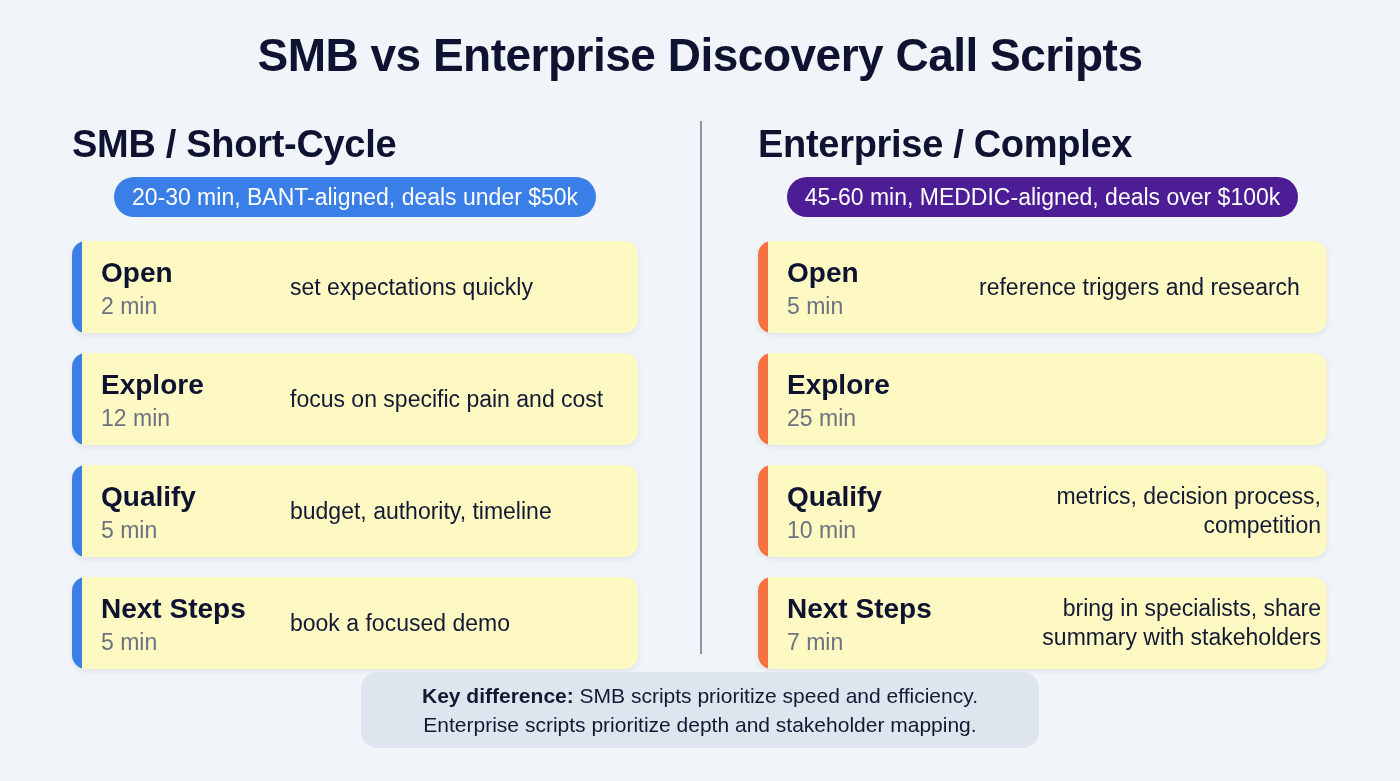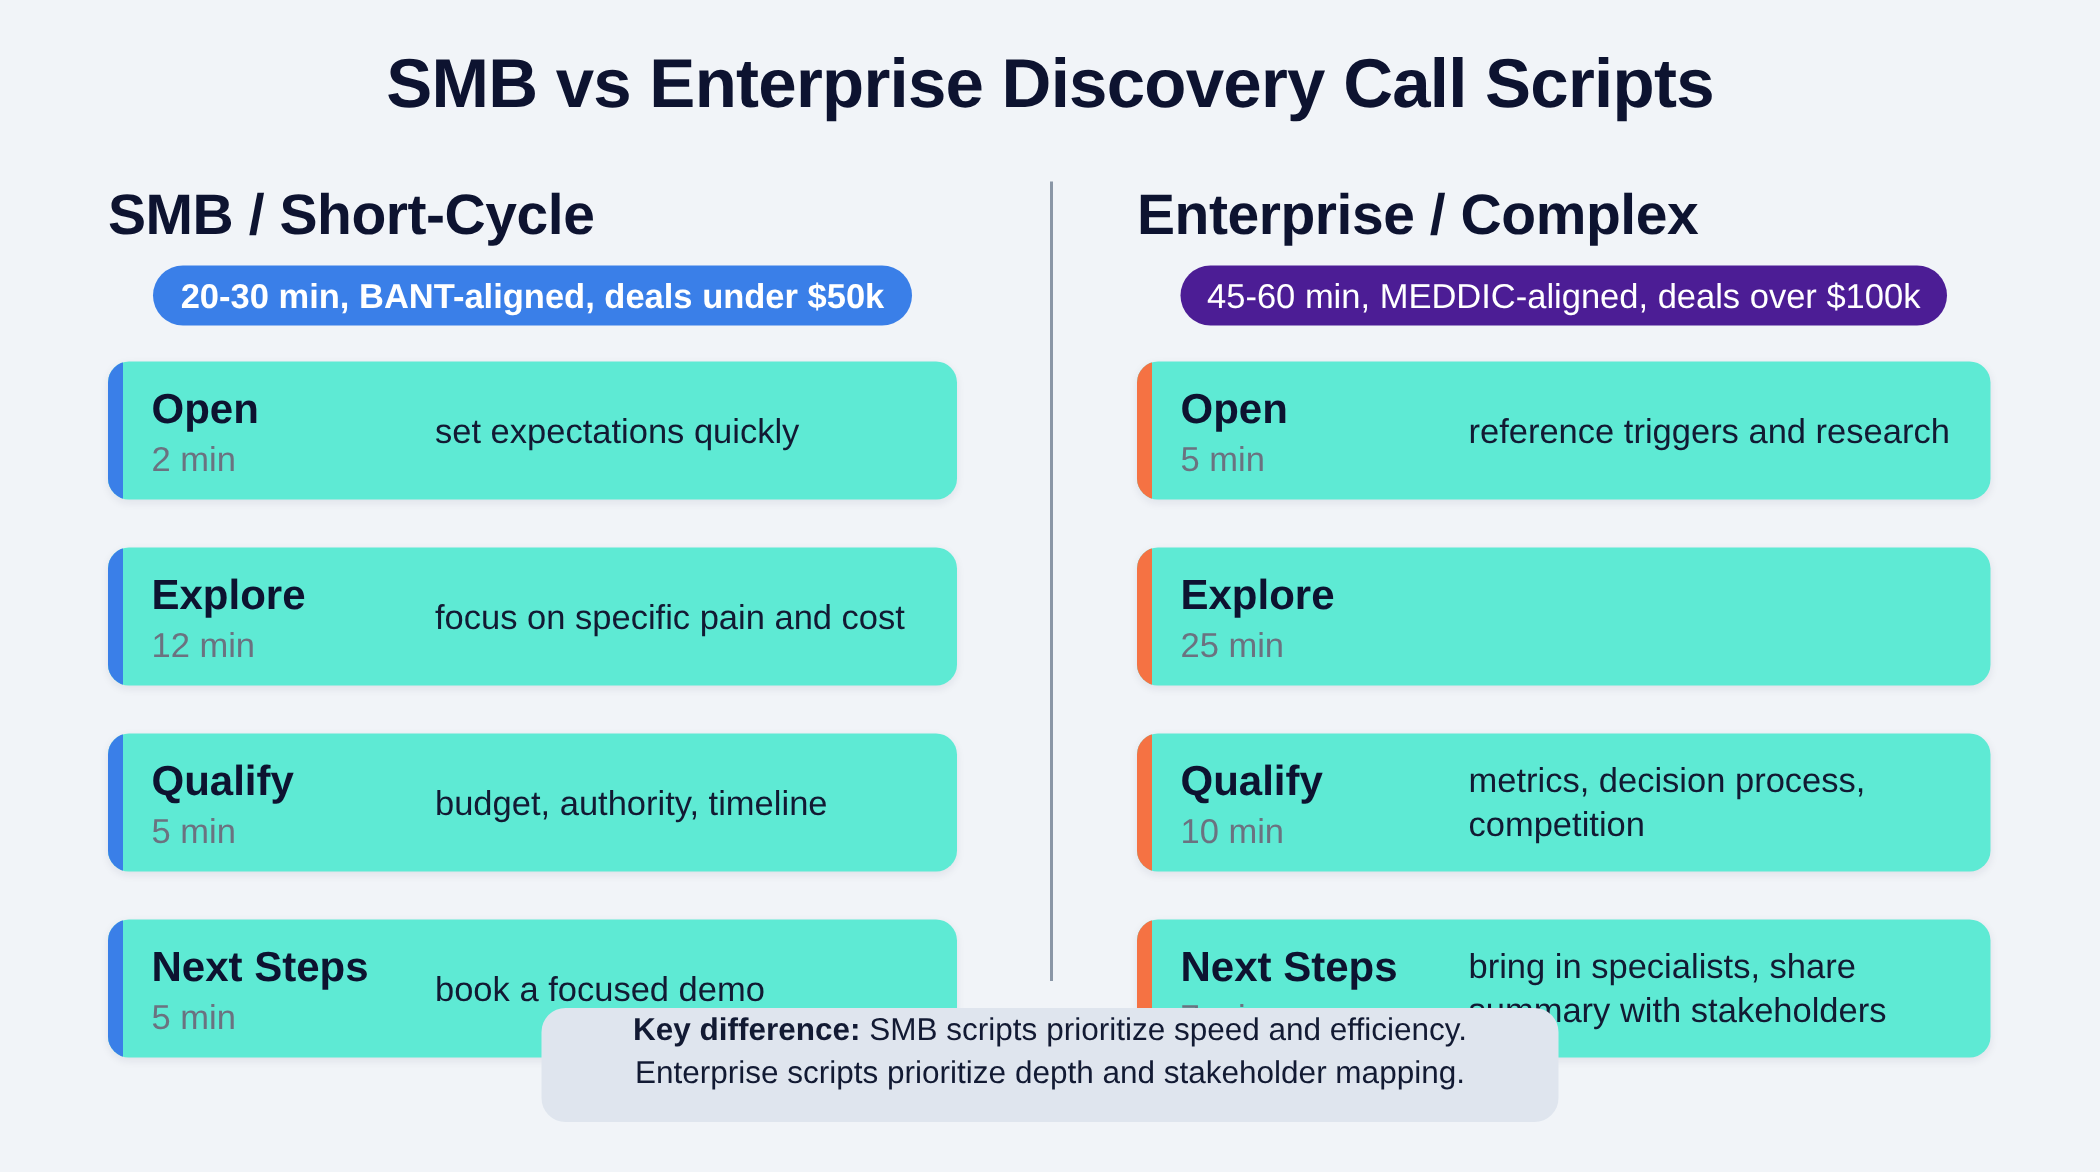--- a/index.html
+++ b/index.html
@@ -24,47 +24,48 @@
   .col.right { left: 758px; width: 569px; }
   .col-title {
     text-align: left; font-size: 38px; font-weight: 700; height: 48px; line-height: 48px;
     letter-spacing: -0.3px;
   }
   .badge-wrap { text-align: center; margin-top: 9px; height: 40px; }
   .badge {
     display: inline-block; height: 40px; line-height: 40px; padding: 0 18px;
     border-radius: 20px; color: #ffffff; font-size: 23px;
   }
-  .left .badge { background: #3a7fe8; font-weight: bold; }
+  .left .badge { background: #3a7fe8; }
   .right .badge { background: #4c1d95; }
   .cards { margin-top: 24px; }
   .card {
-    position: relative; height: 92px; margin-bottom: 32px;
-    background: #5eead4; border-radius: 14px; overflow: hidden;
+    position: relative; height: 92px; margin-bottom: 20px;
+    background: #fef9c3; border-radius: 14px; overflow: hidden;
     box-shadow: 0 2px 6px rgba(20,30,60,0.08);
+    text-align: right;
   }
   .card .bar { position: absolute; left: 0; top: 0; bottom: 0; width: 10px; }
   .left .card .bar { background: #3a7fe8; }
   .right .card .bar { background: #f57243; }
   .card .phase {
     position: absolute; left: 29px; top: 16px; font-size: 28px; font-weight: 700; color: #0d1330;
   }
   .card .dur {
     position: absolute; left: 29px; top: 52px; font-size: 23px; color: #6b7280;
   }
   .card .desc {
     position: absolute; top: 0; bottom: 0; display: flex; align-items: center;
     font-size: 23px; color: #121a33; line-height: 29px;
   }
   .left .card .desc { left: 218px; right: 10px; }
   .right .card .desc { left: 221px; right: 6px; }
   .footer {
     position: absolute; left: 361px; top: 672px; width: 678px; height: 76px;
     background: #dfe5ee; border-radius: 16px;
-    display: flex; flex-direction: column; align-items: center; 
+    display: flex; flex-direction: column; align-items: center; justify-content: center;
     font-size: 21px; color: #121a33; line-height: 29px;
   }
   .footer b { font-weight: 700; }
 </style>
 </head>
 <body>
 
 <div class="title">SMB vs Enterprise Discovery Call Scripts</div>
 
 <div class="divider"></div>

